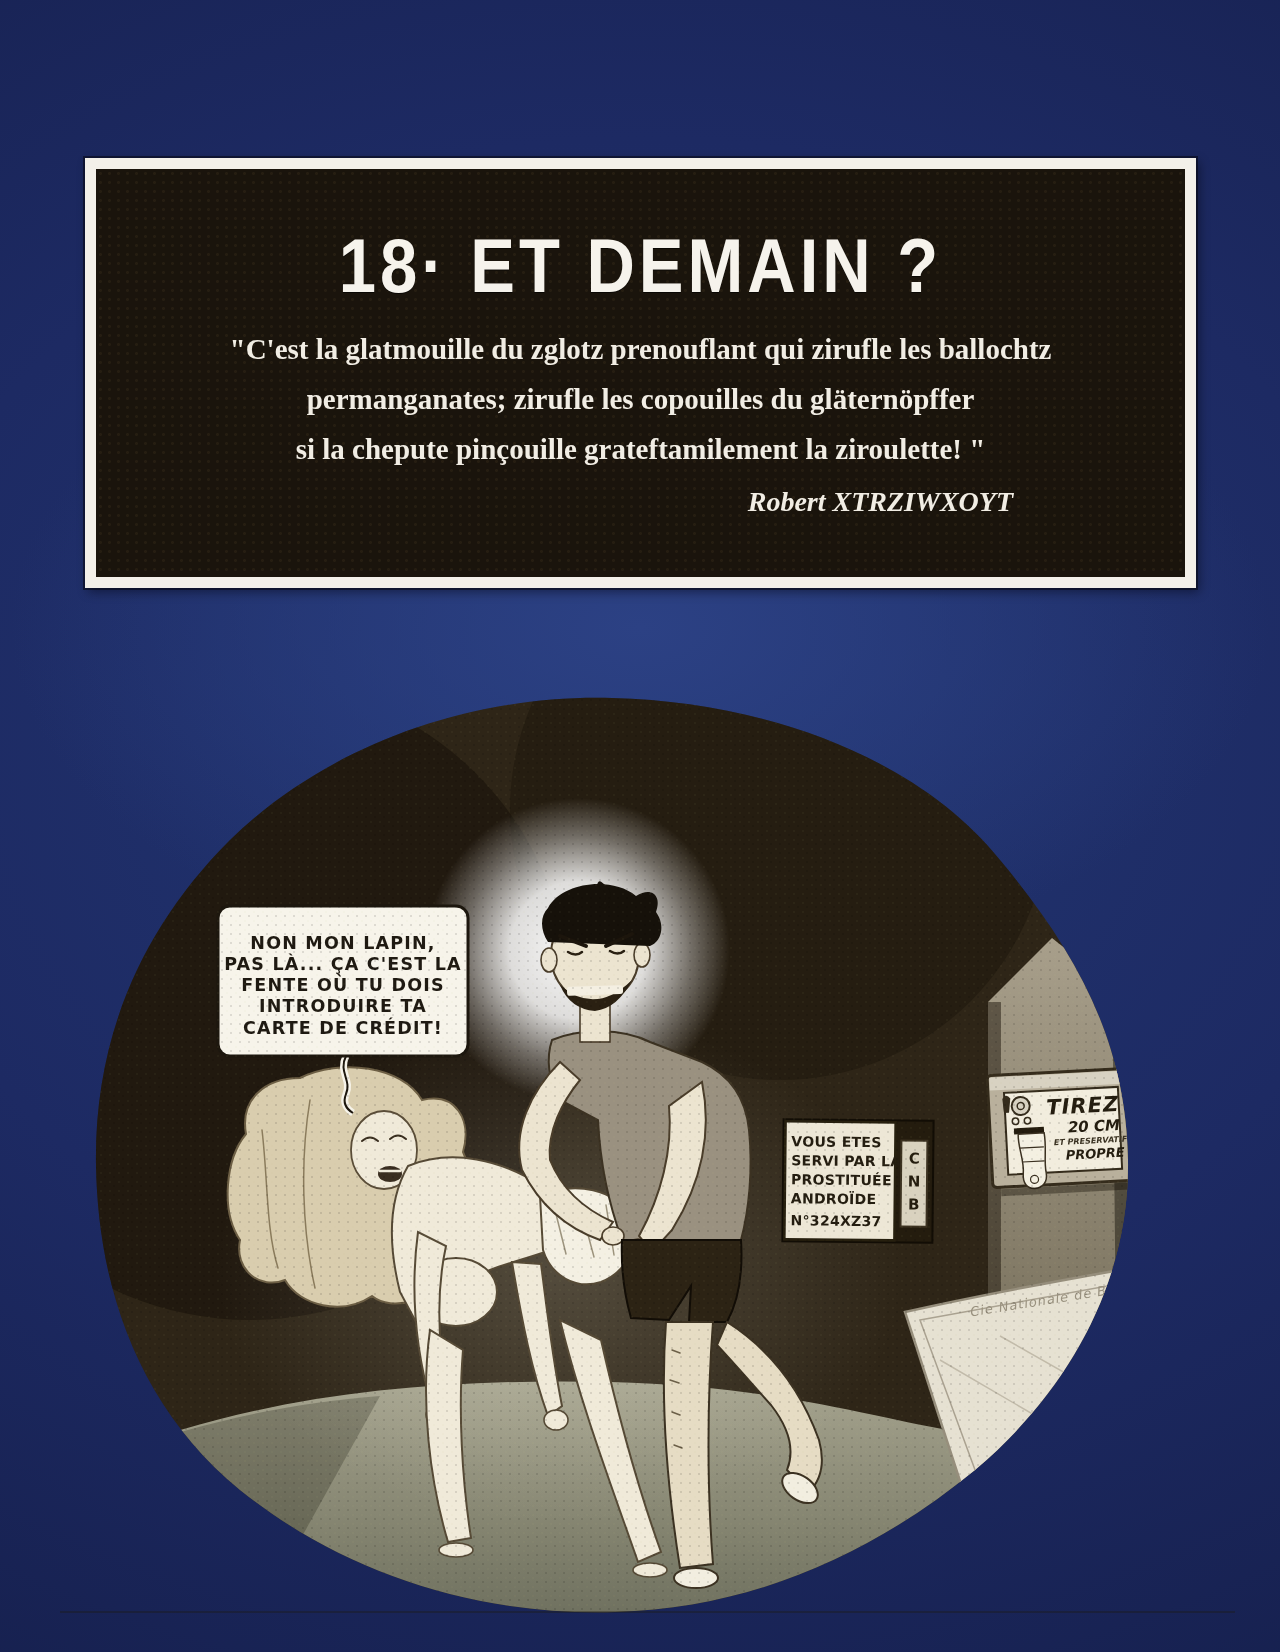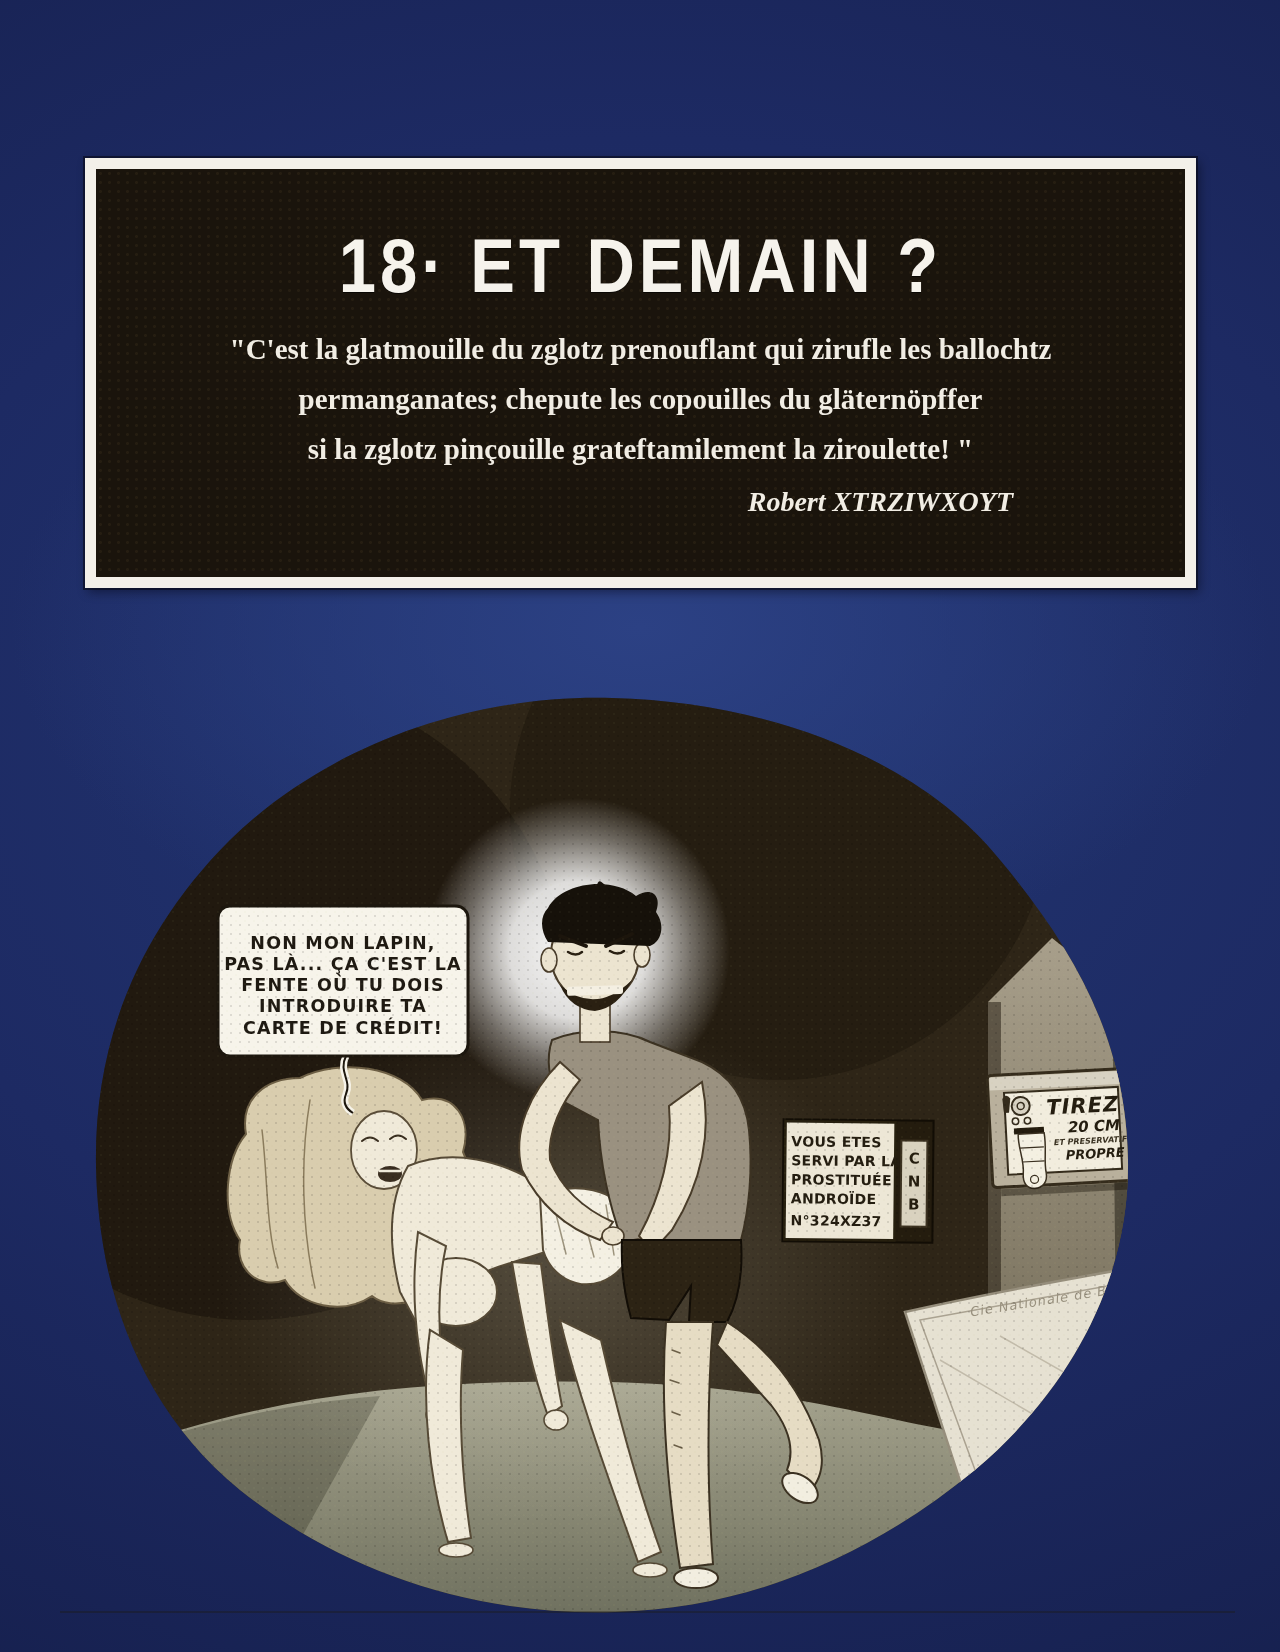--- a/index.html
+++ b/index.html
@@ -78,22 +78,22 @@
 </style>
 </head>
 <body>
 
 <div class="page">
 
   <section class="chapter-box">
     <h1 class="chapter-title">18· ET DEMAIN ?</h1>
     <div class="chapter-quote">
       <p>"C'est la glatmouille du zglotz prenouflant qui zirufle les ballochtz</p>
-      <p>permanganates; chepute les copouilles du gläternöpffer</p>
-      <p>si la zglotz pinçouille grateftamilement la ziroulette! "</p>
+      <p>permanganates; zirufle les copouilles du gläternöpffer</p>
+      <p>si la chepute pinçouille grateftamilement la ziroulette! "</p>
     </div>
     <div class="chapter-attribution">Robert XTRZIWXOYT</div>
   </section>
 
   <svg class="art" width="1280" height="1652" viewBox="0 0 1280 1652">
     <defs>
       <clipPath id="blobClip">
         <path d="M612 698 C770 702 920 760 1000 860 C1075 950 1126 1040 1128 1160
                  C1130 1280 1070 1390 975 1470 C880 1548 760 1608 615 1612
                  C470 1616 340 1570 240 1490 C140 1408 98 1290 96 1165

